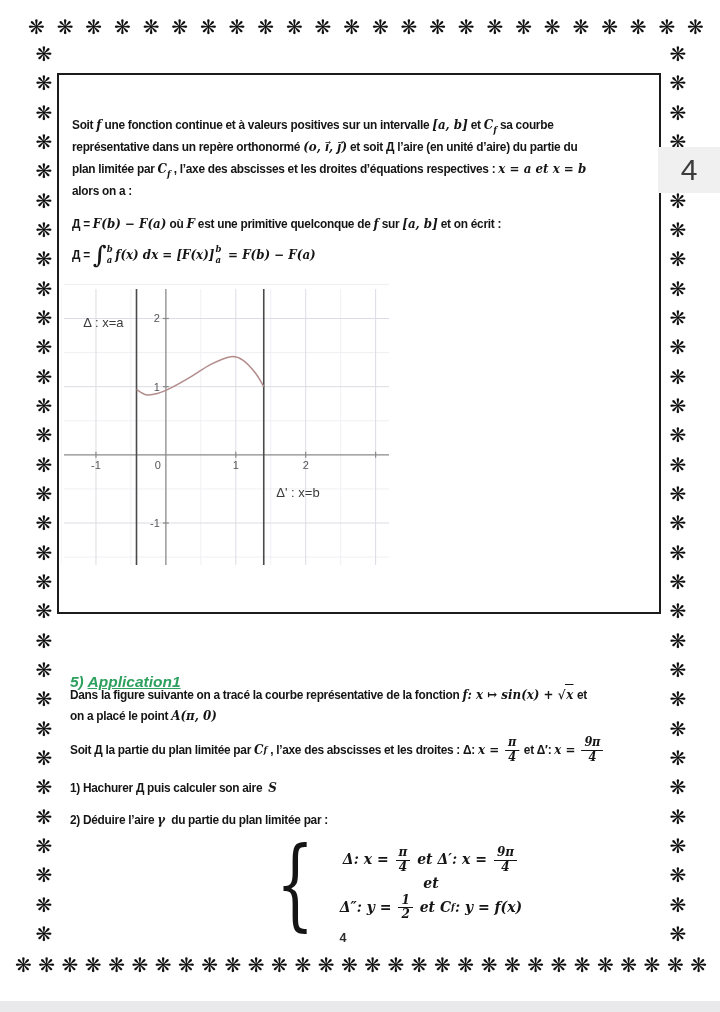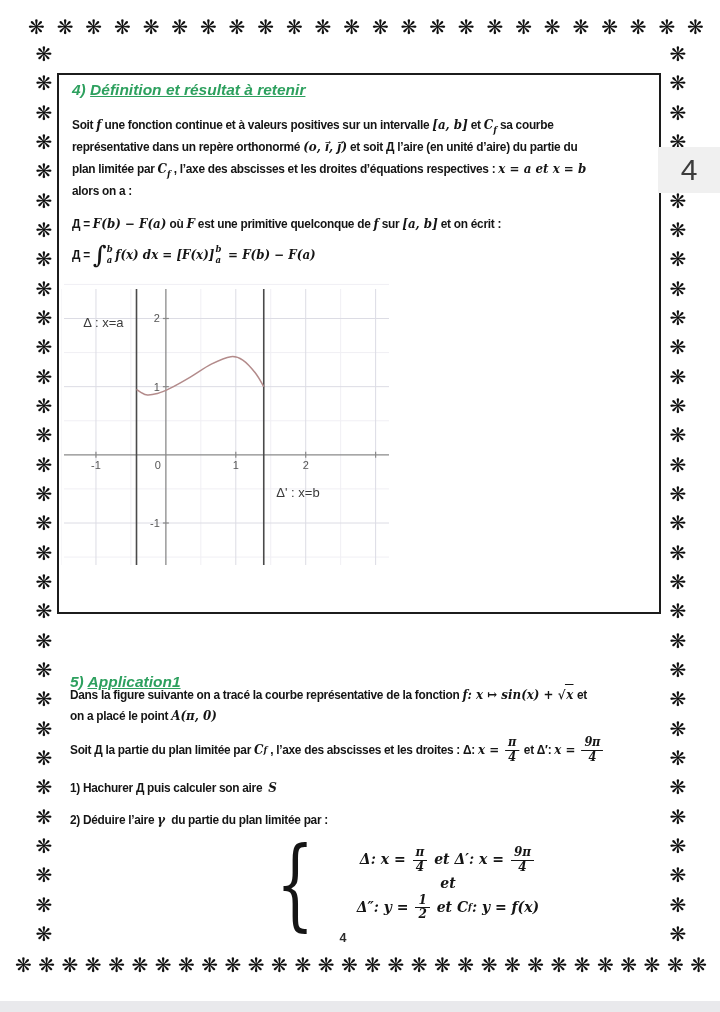--- a/index.html
+++ b/index.html
@@ -32,21 +32,21 @@
         font-family:"DejaVu Serif",serif;font-style:italic;font-weight:bold;font-size:9px;line-height:1.2;margin:0 3px 0 1px;}
   .int{font-family:"DejaVu Serif",serif;font-weight:bold;font-size:24px;vertical-align:middle;line-height:1;}
   .sqrt{display:inline-flex;align-items:baseline;font-family:"DejaVu Serif",serif;font-style:italic;font-weight:bold;}
   .sqrt .radv{border-top:1.5px solid var(--text);padding:0 1px;}
   
   .s5{position:absolute;left:70px;}
   
   .system{position:absolute;left:276px;top:840px;display:flex;align-items:center;}
   .brace{font-family:"DejaVu Serif",serif;font-size:100px;font-weight:400;line-height:88px;
          transform:scaleX(.6);transform-origin:left center;color:var(--text);}
-  .sys-rows{display:flex;flex-direction:column;align-items:center;margin-left:17px;}
+  .sys-rows{display:flex;flex-direction:column;align-items:center;margin-left:0;}
   .sys-row{font-size:14px;font-weight:bold;color:var(--text);white-space:pre;line-height:1.1;
            display:flex;align-items:center;}
   .sys-row.mid{margin:2px 0;}
   
   .tab4{position:absolute;left:658px;top:147px;width:62px;height:46px;background:var(--tab_bg);
         display:flex;align-items:center;justify-content:center;z-index:6;
         font-size:30px;color:var(--tab_text);}
   .pagenum{position:absolute;left:303px;top:931px;width:80px;text-align:center;
            font-size:12.5px;font-weight:bold;color:#2b2b2b;}
   .strip{position:absolute;left:0;bottom:0;width:720px;height:11px;background:var(--footer_strip);}
@@ -180,21 +180,20 @@
       <span>❋</span>
       <span>❋</span>
       <span>❋</span>
     </div>
 
   <div class="tab4">
     <span>4</span>
   </div>
 
   <div class="box4">
-    <div class="sec-title" style="left:13px;top:6px"><span>4)</span><span> </span><span class="u">Définition et résultat à retenir</span></div>
 
     <div class="line" style="left:13px;top:40px"><span>Soit </span><span class="mb">f</span><span> une fonction continue et à valeurs positives sur un intervalle </span><span class="mb">[a, b]</span><span> et </span><span class="mb">C</span><span class="msub">f</span><span> sa courbe</span></div>
     <div class="line" style="left:13px;top:62px"><span>représentative dans un repère orthonormé </span><span class="mb">(o, ı⃗, ȷ⃗)</span><span> et soit Д l’aire (en unité d’aire) du partie du</span></div>
     <div class="line" style="left:13px;top:84px"><span>plan limitée par </span><span class="mb">C</span><span class="msub">f</span><span> , l’axe des abscisses et les droites d’équations respectives : </span><span class="mb">x = a et x = b</span></div>
     <div class="line" style="left:13px;top:106px"><span>alors on a :</span></div>
 
     <div class="line" style="left:13px;top:139px"><span>Д = </span><span class="mb">F(b) − F(a)</span><span> où </span><span class="mb">F</span><span> est une primitive quelconque de </span><span class="mb">f</span><span> sur </span><span class="mb">[a, b]</span><span> et on écrit :</span></div>
     <div class="line tall" style="left:13px;top:163px"><span>Д = </span><span class="int">∫</span><span class="supsub"><span>b</span><span>a</span></span><span class="mb">f(x) dx = [F(x)]</span><span class="supsub"><span>b</span><span>a</span></span><span class="mb"> = F(b) − F(a)</span></div>
 
     <svg class="graph" width="330" height="287" viewBox="0 0 330 287">

